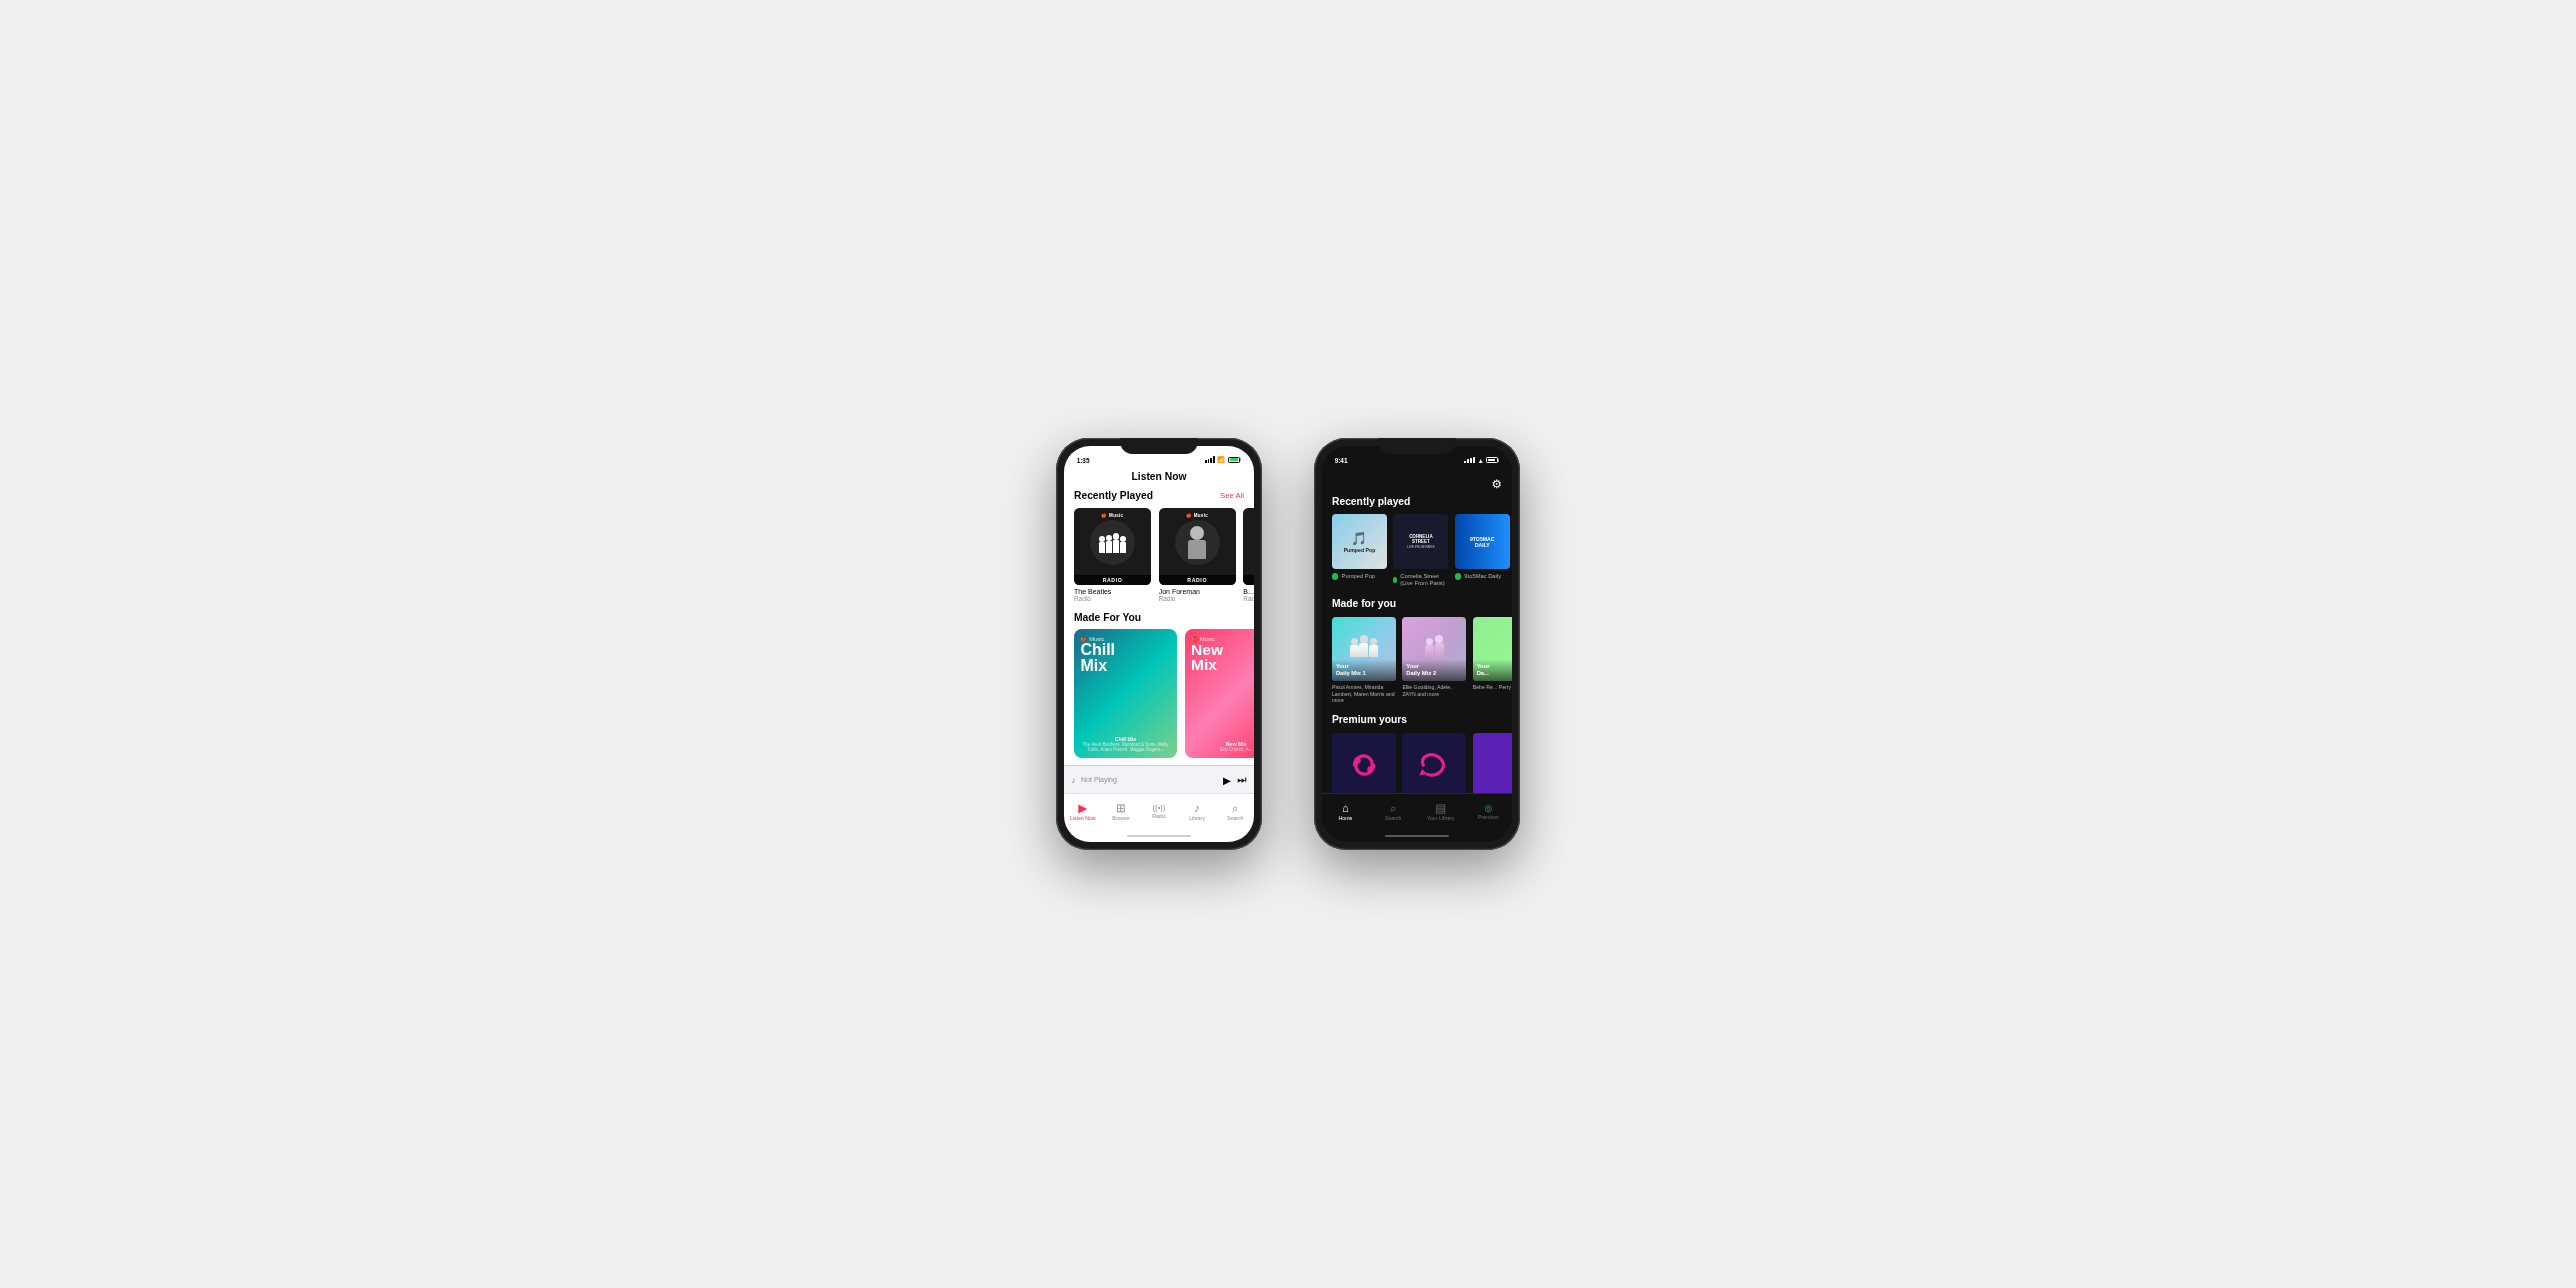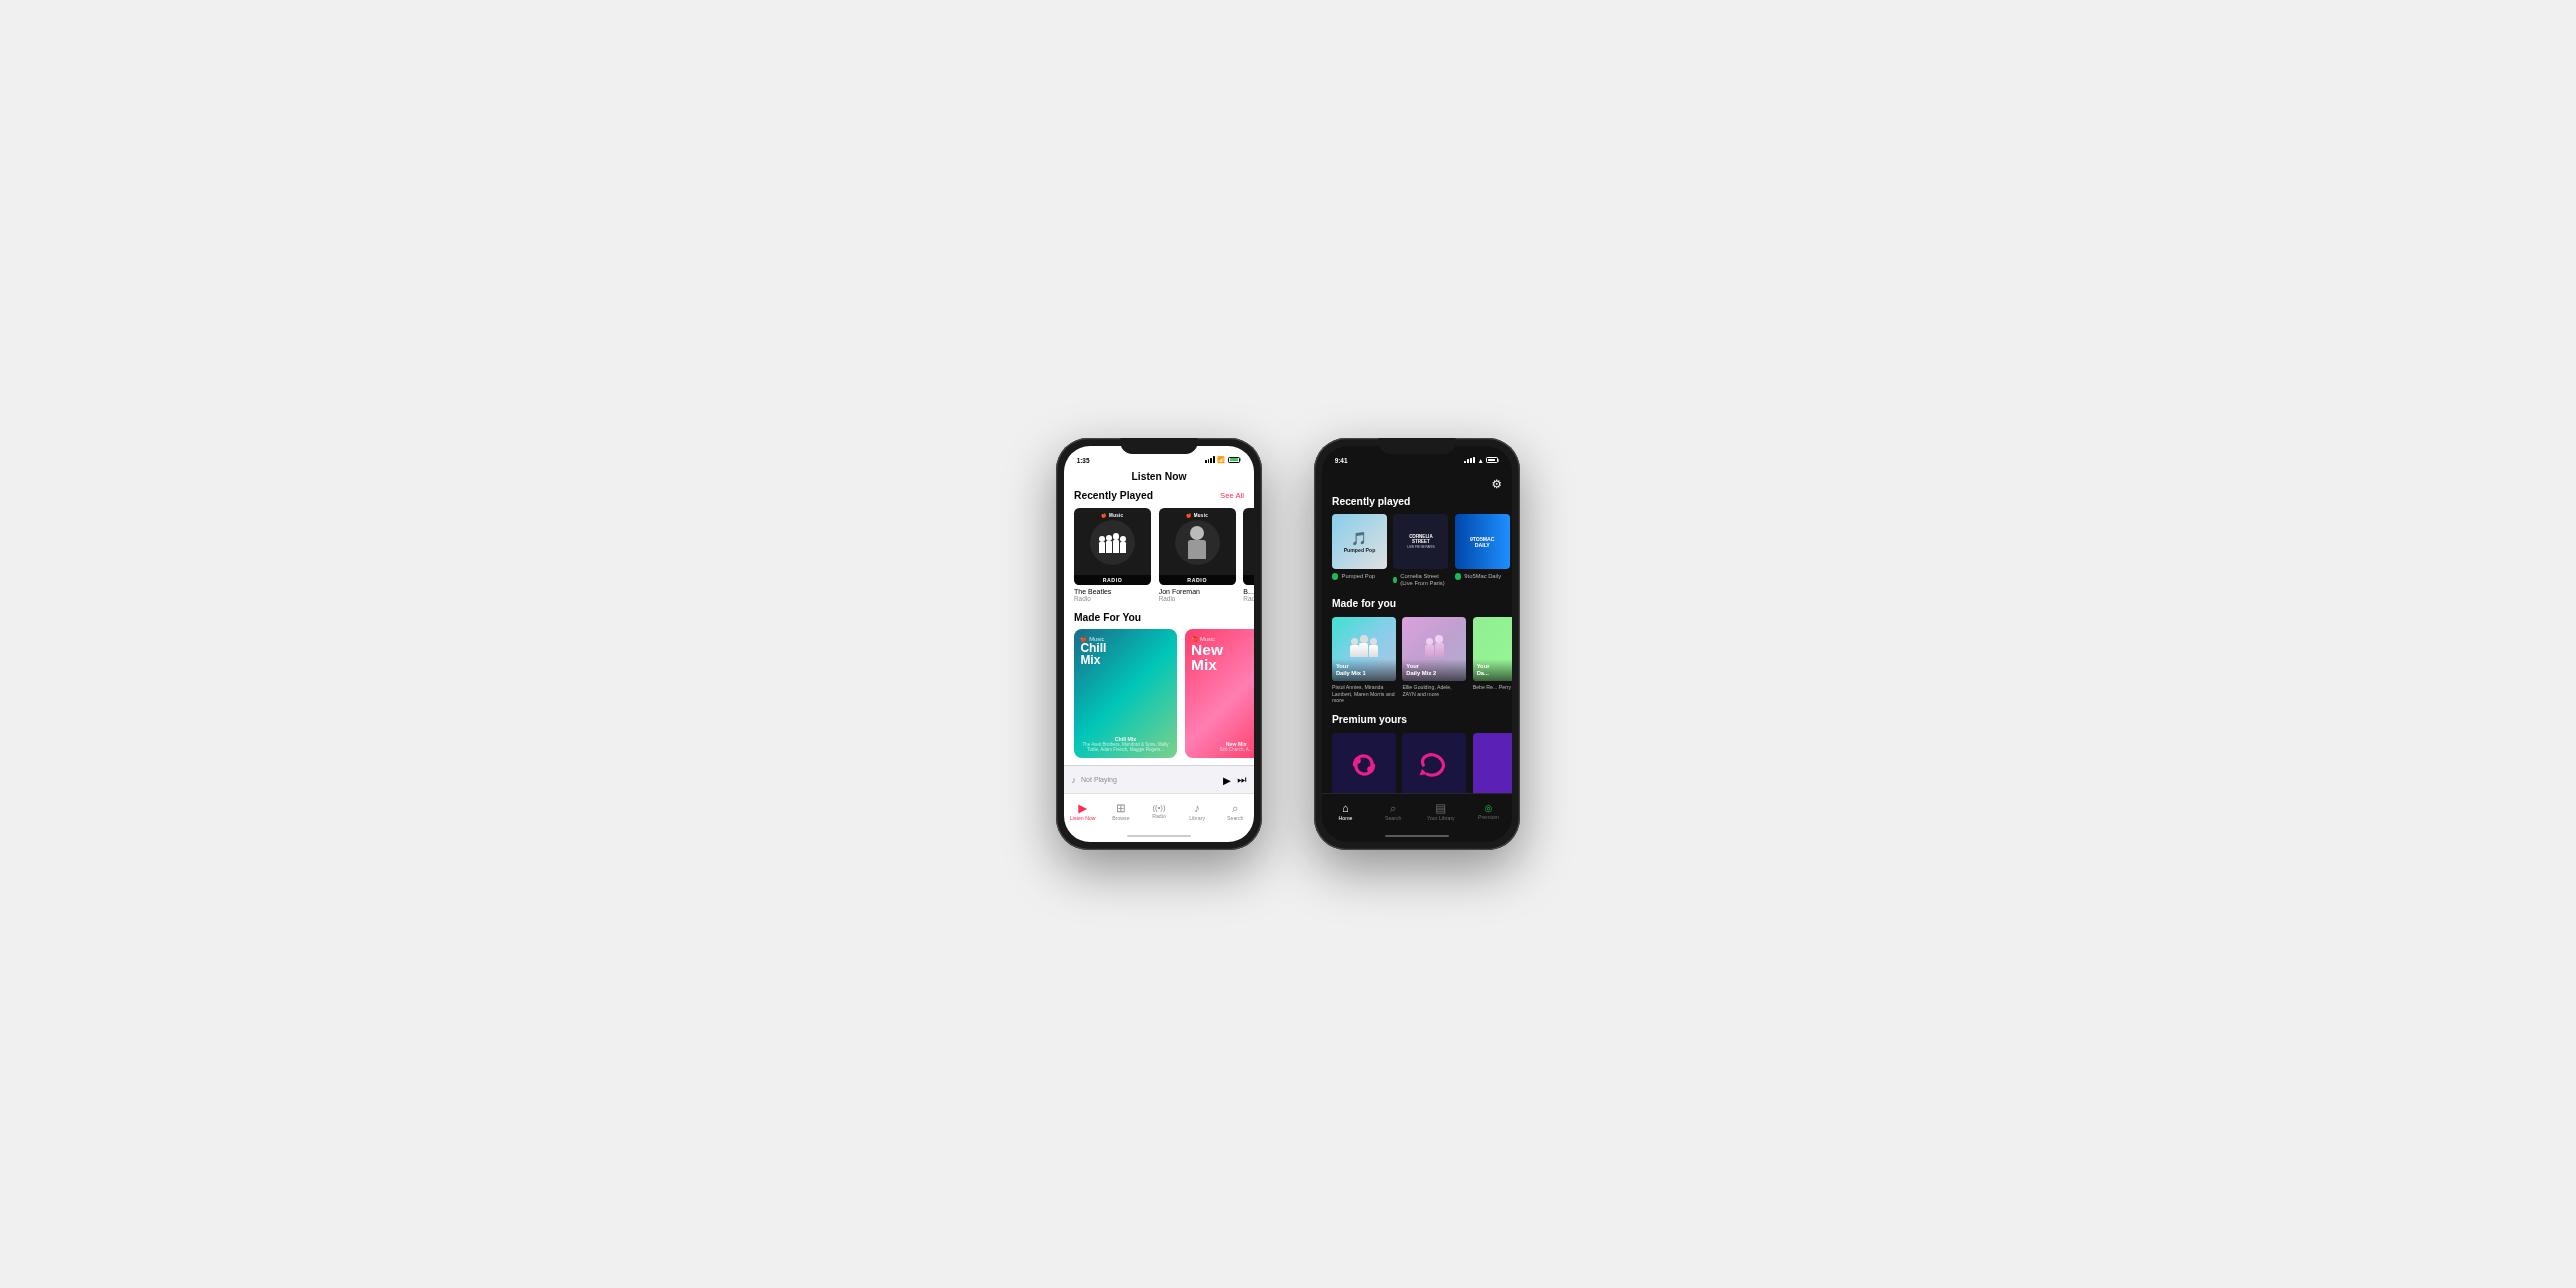--- a/index.html
+++ b/index.html
@@ -723,21 +723,21 @@
 
       <div class="section-header">
         <span class="section-title">Made For You</span>
       </div>
 
       <div class="made-for-you-scroll">
 
         <div class="mix-card">
           <div class="mix-full chill-bg">
             <div style="font-size:5.8px;color:rgba(255,255,255,0.8);font-weight:500">🍎 Music</div>
-            <div style="font-size:12px;font-weight:700;color:#fff;line-height:1">Chill<br>Mix</div>
+            <div style="font-size:16px;font-weight:700;color:#fff;line-height:1">Chill<br>Mix</div>
             <div style="margin-top:auto">
               <div style="font-size:5.2px;color:rgba(255,255,255,0.9);font-weight:600;text-align:center">Chill Mix</div>
               <div style="font-size:4.5px;color:rgba(255,255,255,0.7);text-align:center">The Avett Brothers, Mumford &amp; Sons, Molly Tuttle, Adam French, Maggie Rogers...</div>
             </div>
           </div>
         </div>
 
         <div class="mix-card">
           <div class="mix-full new-bg">
             <div style="font-size:5.8px;color:rgba(255,255,255,0.8);font-weight:500">🍎 Music</div>

